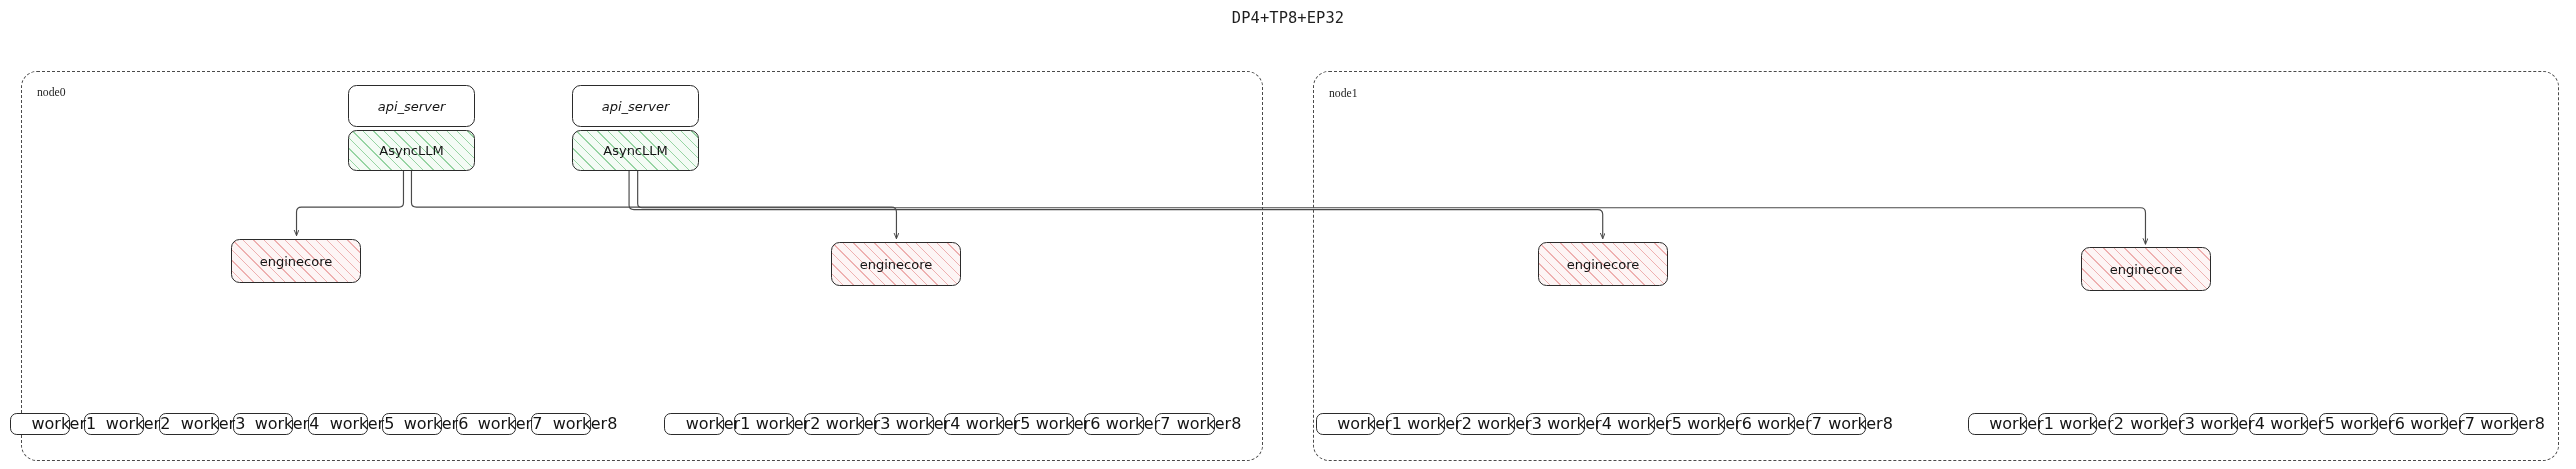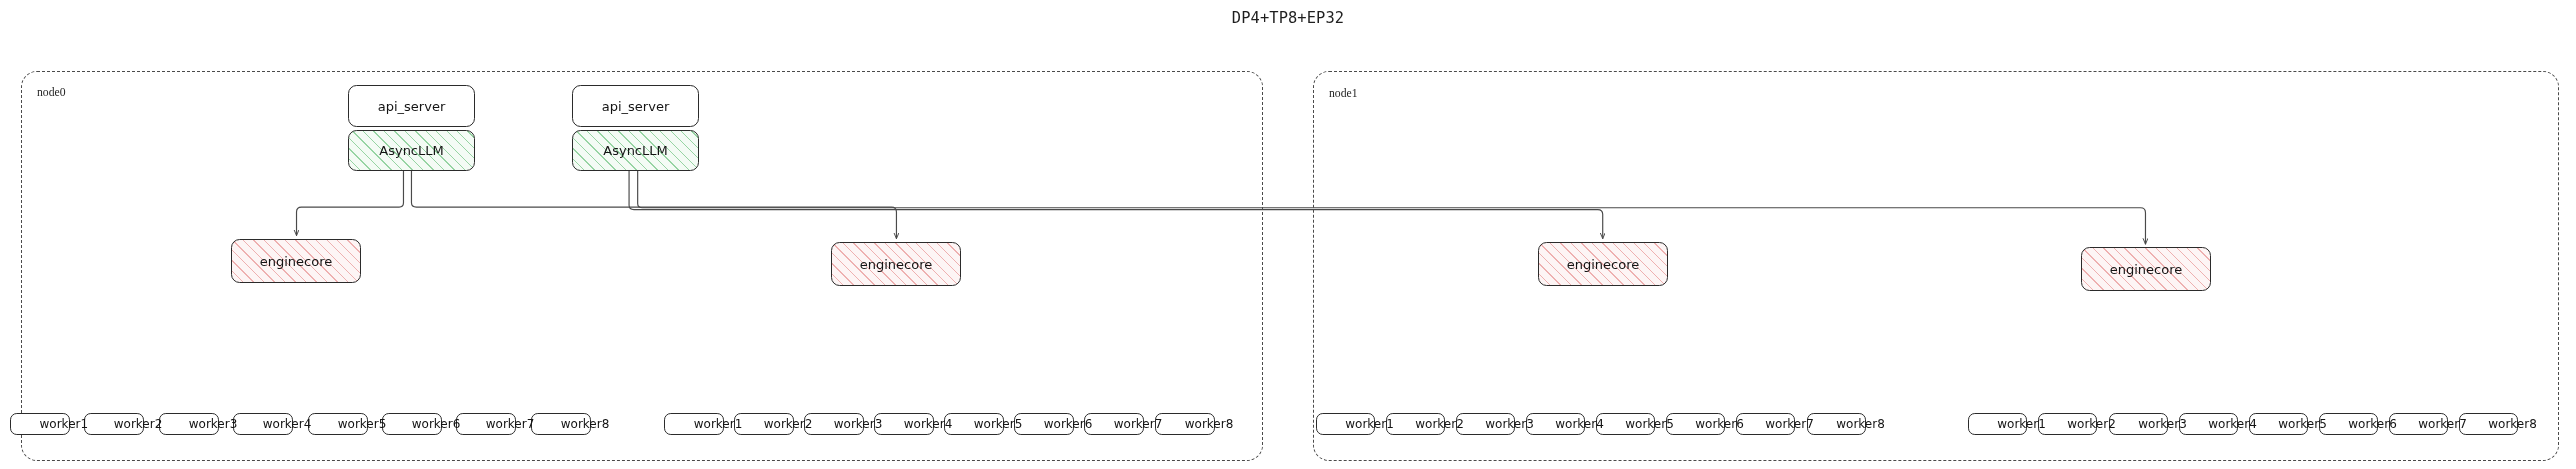--- a/index.html
+++ b/index.html
@@ -40,20 +40,21 @@
     display:flex;align-items:center;justify-content:center;
     background:#ffffff;
     white-space:nowrap;
     color:#141414;
   }
   .nbox .lbl{position:relative;z-index:2;}
 
   .box-api{
     border-radius:8.6px;
     font-size:13px;
+    font-style:italic;
   }
   .box-async{
     border-radius:8.6px;
     font-size:13px;
     background-color:#f4fbf5;
     background-image:repeating-linear-gradient(
         45deg,
         rgba(74,180,96,0.55) 0px,
         rgba(74,180,96,0.55) 1px,
         rgba(0,0,0,0) 1px,
@@ -65,21 +66,21 @@
     background-color:#fdf5f5;
     background-image:repeating-linear-gradient(
         45deg,
         rgba(226,120,120,0.55) 0px,
         rgba(226,120,120,0.55) 1px,
         rgba(0,0,0,0) 1px,
         rgba(0,0,0,0) 7.4px);
   }
   .box-worker{
     border-radius:6.8px;
-    font-size:12px;
+    font-size:16px;
     padding-left:48px;
   }
 
   
   #edges{position:absolute;left:0;top:0;width:2576px;height:469px;pointer-events:none;}
 </style>
 </head>
 <body>
 
 <div id="stage">

